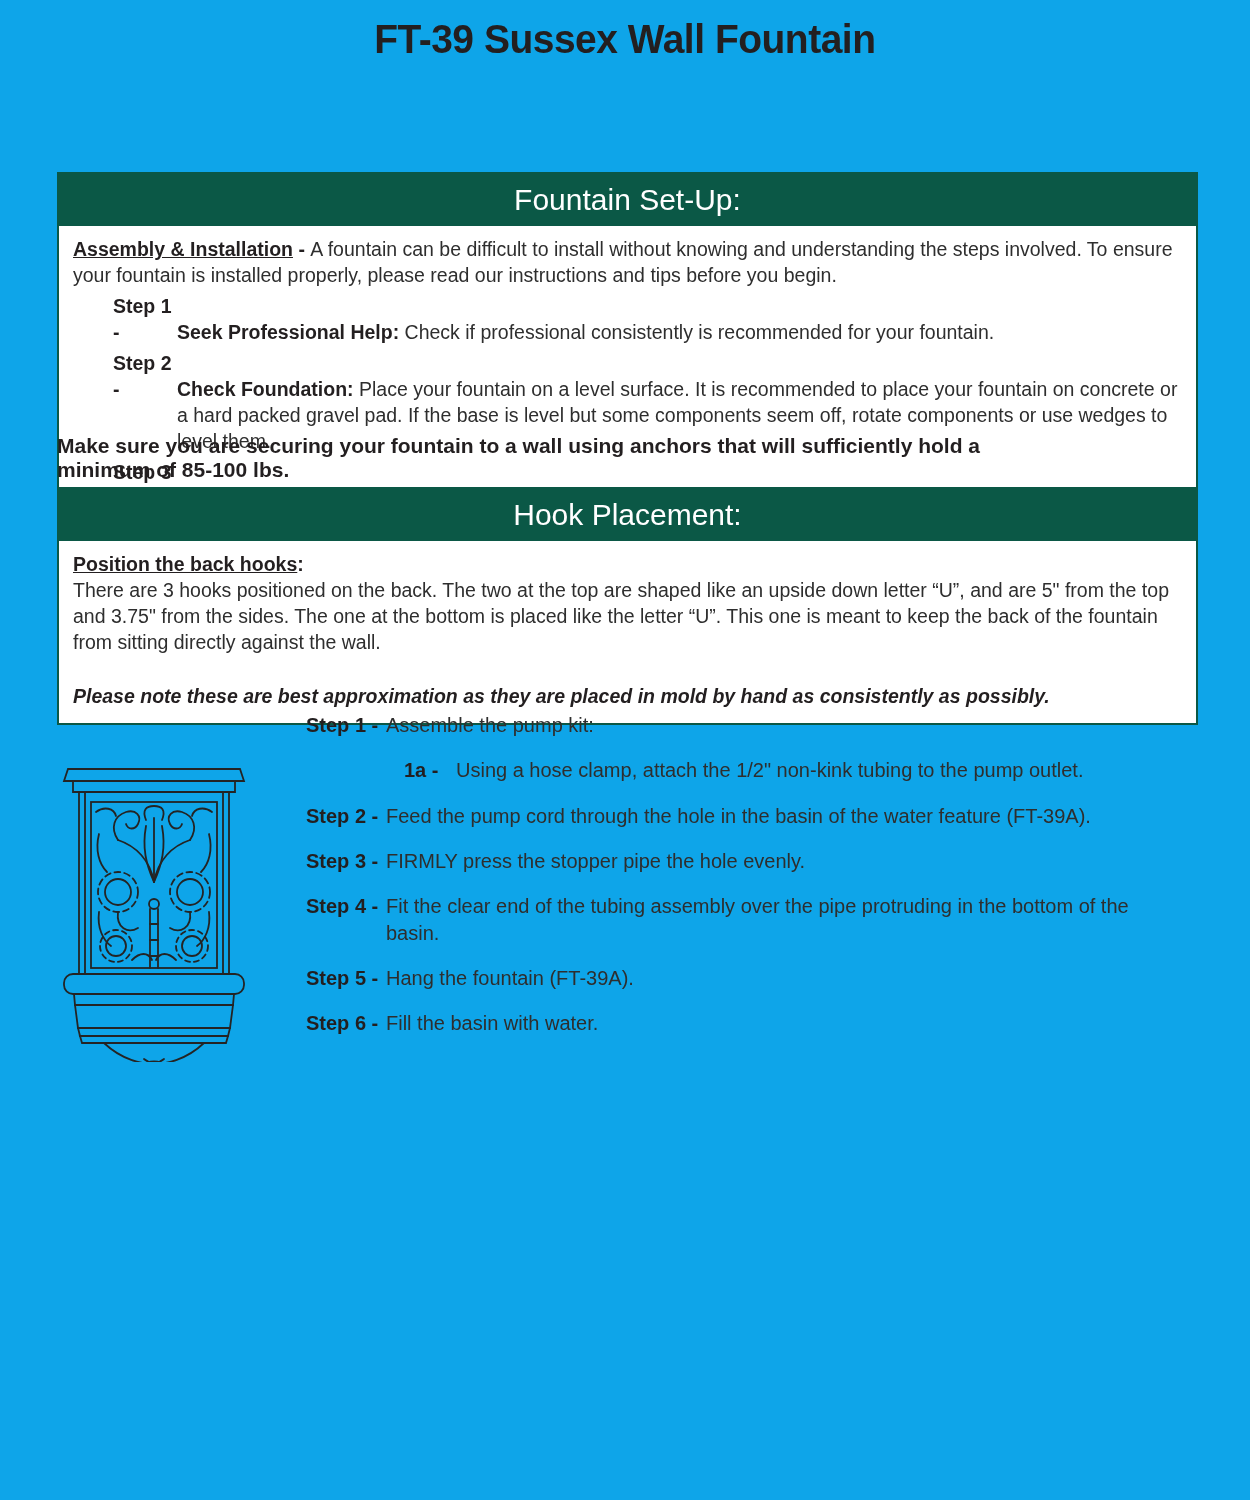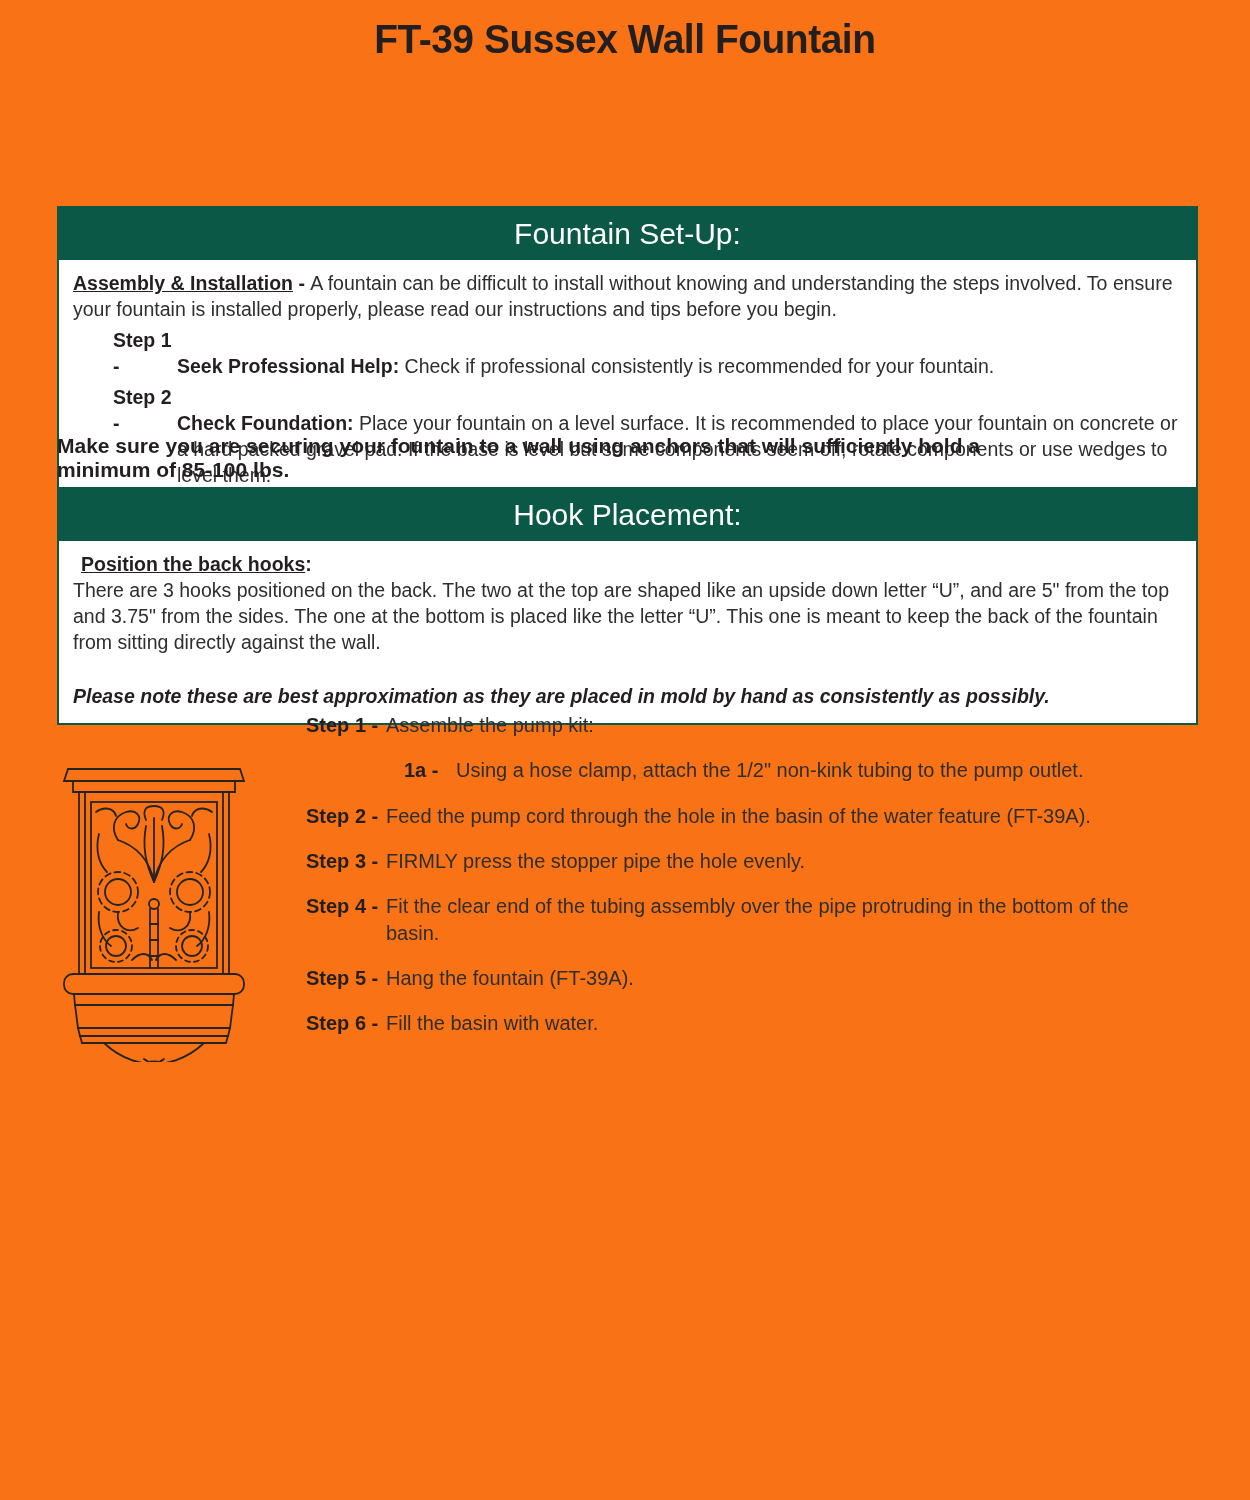--- a/index.html
+++ b/index.html
@@ -5,21 +5,21 @@
   * { margin: 0; padding: 0; box-sizing: border-box; }
   html, body { background: #ffffff; }
   body {
     font-family: "Liberation Sans", sans-serif;
     color: #2b2b2b;
     width: 1250px;
     height: 1500px;
     position: relative;
     overflow: hidden;
   }
-  .page { position: absolute; inset: 0; background: #f97316; text-decoration: underline; }
+  .page { position: absolute; inset: 0; background: #0ea5e9; text-decoration: underline; }
 
   
   .title-block { position: absolute; top: 16px; left: 0; width: 100%; text-align: center; color: #231f20; }
   .title-line1 { font-size: 41px; font-weight: bold; letter-spacing: -0.5px; display: inline-block; transform: scaleX(0.95); }
   .title-line2 { font-size: 37px; font-weight: normal; margin-top: 3px; }
   .title-line2 span { display: inline-block; transform: scaleX(0.97); }
 
   
   .green-box {
     position: absolute;
@@ -47,21 +47,21 @@
   .setup-step .bold { font-weight: bold; color: #231f20; }
 
   
   .anchor-note {
     position: absolute; left: 57px; top: 434px; width: 981px;
     font-weight: bold; font-size: 21px; color: #231f20;
   }
 
   
   .hook-heading { font-weight: bold; color: #231f20; }
-  .hook-heading .hd { text-decoration: underline; margin-left: 8px; }
+  .hook-heading .hd { text-decoration: underline; }
   .hook-body { }
   .hook-note { margin-top: 28px; font-weight: bold; font-style: italic; color: #231f20; }
 
   
   .steps-col { position: absolute; left: 306px; top: 712px; width: 880px; font-size: 20px; line-height: 27px; color: #2e2e2e; }
   .main-step { padding-left: 80px; text-indent: -80px; margin-bottom: 18px; }
   .main-step .lbl { display: inline-block; width: 80px; font-weight: bold; color: #231f20; text-indent: 0; }
   .sub-step { margin-left: 98px; margin-bottom: 19px; }
   .sub-step .lbl { display: inline-block; width: 52px; font-weight: bold; color: #231f20; }
 
@@ -72,21 +72,21 @@
 </style>
 </head>
 <body>
 
 <div class="page">
 
   <div class="title-block">
     <div class="title-line1">FT-39 Sussex Wall Fountain</div>
   </div>
 
-  <div class="green-box" style="top:172px;margin-top:34px;">
+  <div class="green-box" style="top:172px;">
     <div class="green-banner">Fountain Set-Up:</div>
     <div class="box-content">
       <div>
         <span class="intro-lead">Assembly &amp; Installation</span><span class="intro-sep"> - </span><span>A fountain can be difficult to install without knowing and understanding the steps involved. To ensure your fountain is installed properly, please read our instructions and tips before you begin.</span>
       </div>
       <div class="setup-step">
         <span class="lbl">Step 1 -</span><span class="bold">Seek Professional Help:</span><span> Check if professional consistently is recommended for your fountain.</span>
       </div>
       <div class="setup-step">
         <span class="lbl">Step 2 -</span><span class="bold">Check Foundation:</span><span> Place your fountain on a level surface. It is recommended to place your fountain on concrete or a hard packed gravel pad. If the base is level but some components seem off, rotate components or use wedges to level them.</span>

